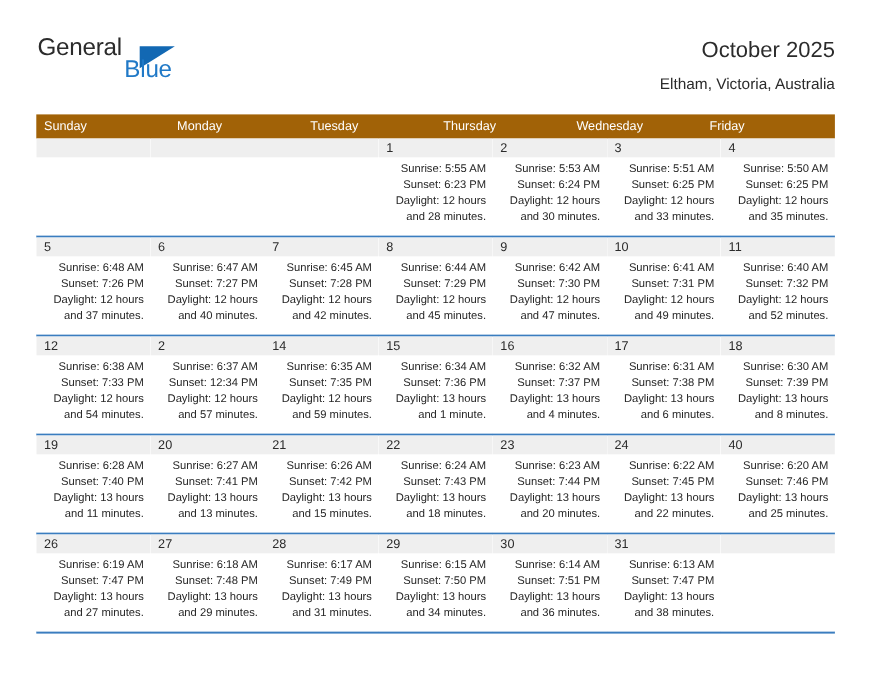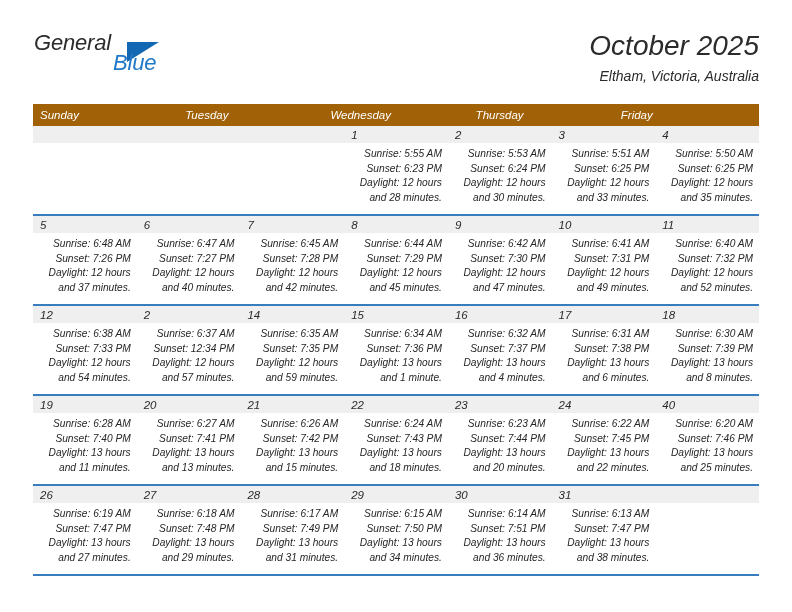--- a/index.html
+++ b/index.html
@@ -13,21 +13,20 @@
     font-family: "Liberation Sans", sans-serif;
     color: #1a1a1a;
     overflow: hidden;
   }
 
   .page {
     position: relative;
     width: 792px;
     height: 460px;
     box-sizing: border-box;
-    font-style: italic;
   }
 
   
   .header {
     position: absolute;
     left: 33px;
     top: 30px;
     right: 33px;
     height: 68px;
   }
@@ -70,21 +69,21 @@
     border-bottom: 20px solid transparent;
   }
 
   .title-block {
     position: absolute;
     right: 0;
     top: 0;
     text-align: right;
   }
   .cal-title {
-    font-size: 28px;
+    font-size: 20px;
     line-height: 32px;
     color: #2b2b2b;
     font-weight: normal;
     white-space: nowrap;
   }
   .cal-subtitle {
     margin-top: 5px;
     font-size: 14px;
     line-height: 18px;
     color: #2b2b2b;
@@ -170,23 +169,24 @@
     <div class="title-block">
       <div class="cal-title">October 2025</div>
       <div class="cal-subtitle">Eltham, Victoria, Australia</div>
     </div>
 
   </div>
 
   <div class="calendar">
     <div class="weekday-row" id="weekday-row">
         <div class="weekday">Sunday</div>
+        <div class="weekday">Monday</div>
         <div class="weekday">Tuesday</div>
+        <div class="weekday">Thursday</div>
         <div class="weekday">Wednesday</div>
-        <div class="weekday">Thursday</div>
         <div class="weekday">Friday</div>
       </div>
     <div id="weeks-container">
         <div class="week-row">
           <div class="day-cell empty">
             <div class="day-number"></div>
           </div>
           <div class="day-cell empty">
             <div class="day-number"></div>
           </div>

